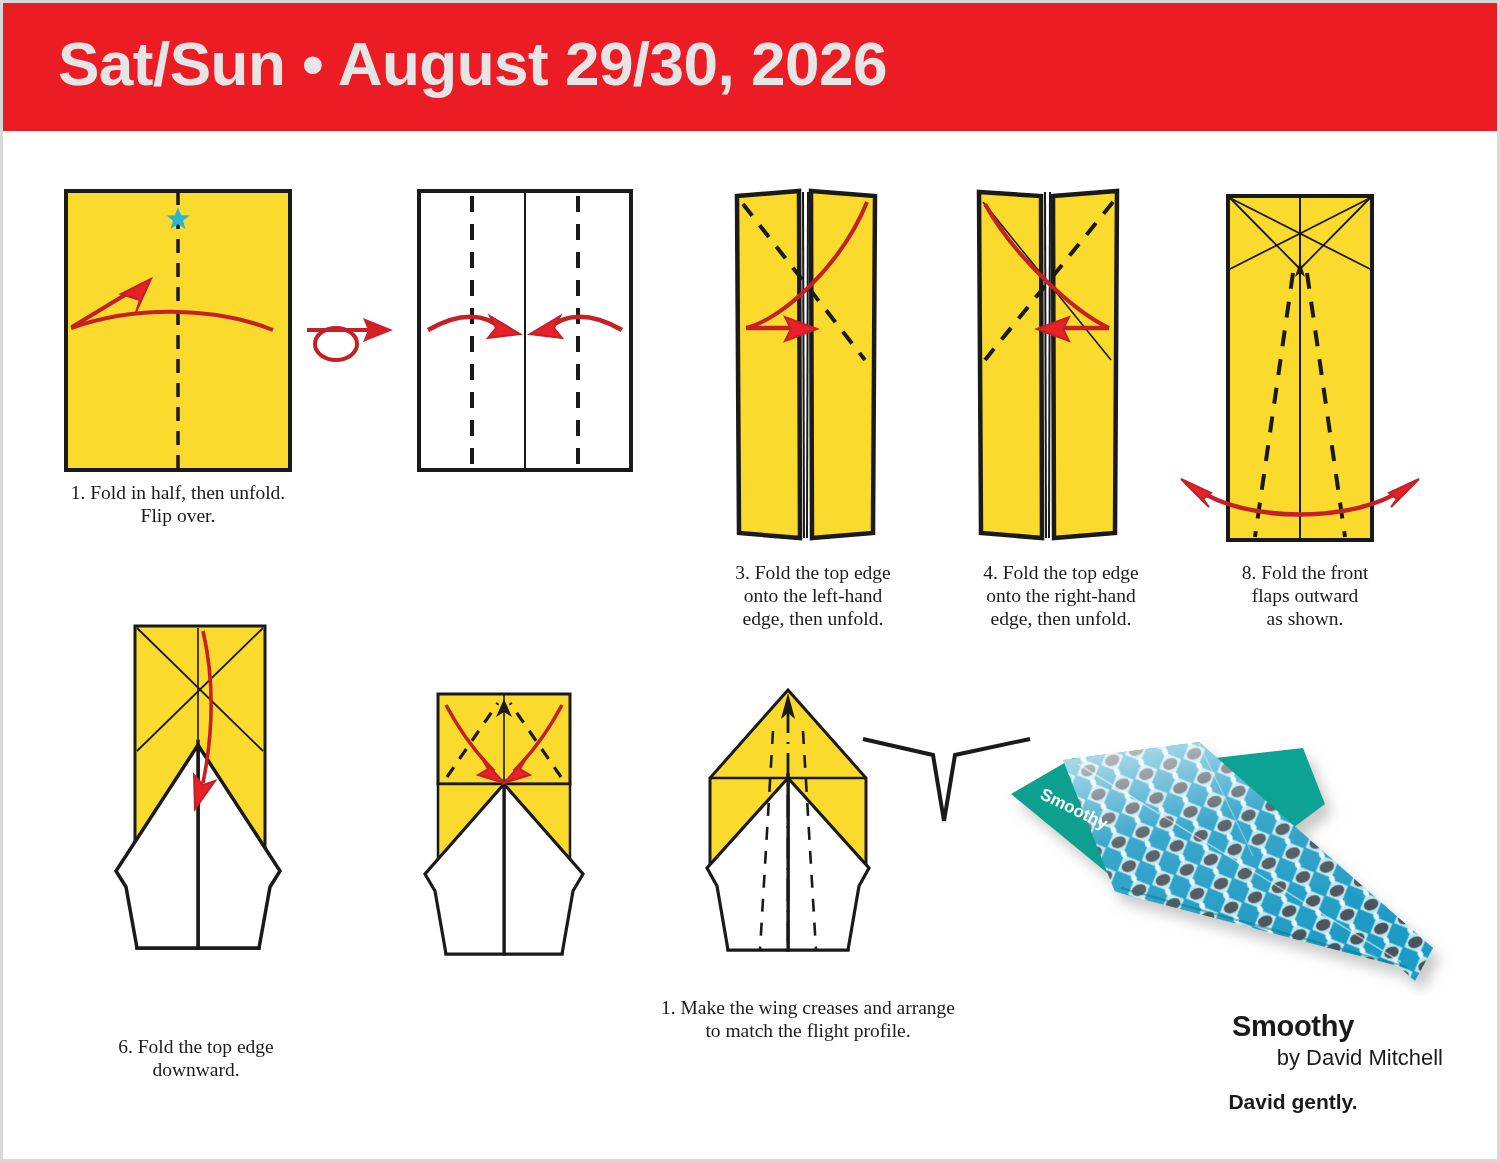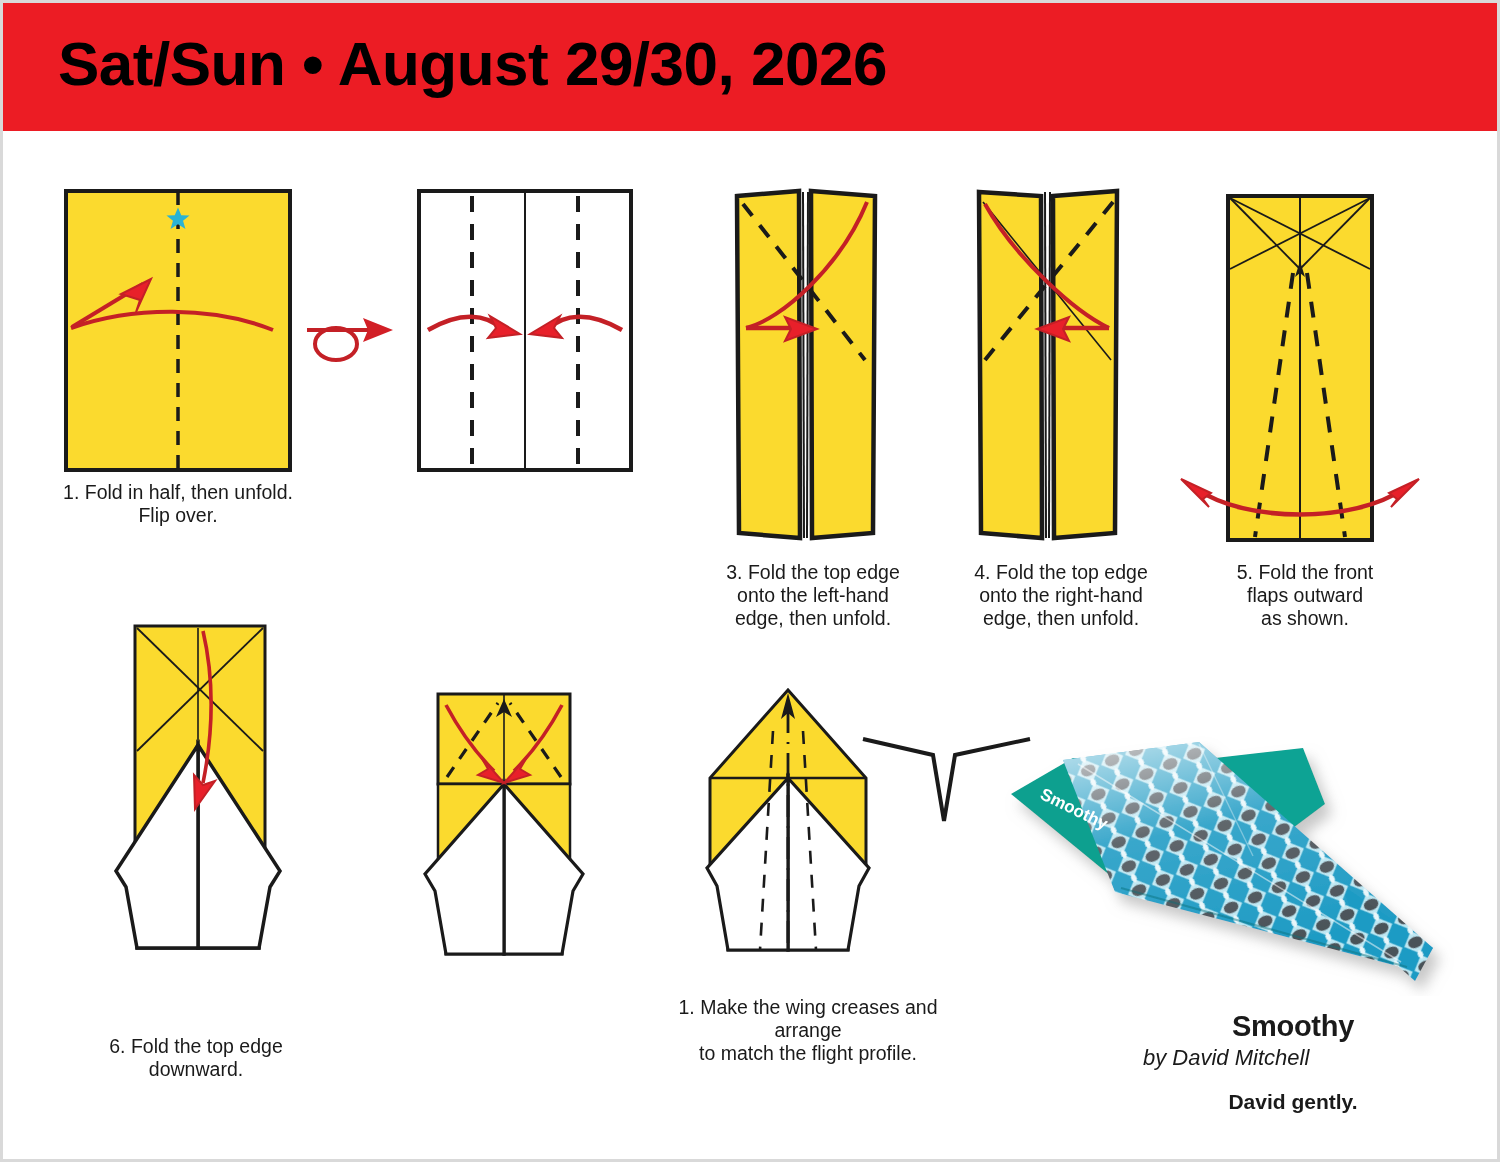--- a/index.html
+++ b/index.html
@@ -9,43 +9,43 @@
     background:#ffffff;box-sizing:border-box;
     border:3px solid #d9d9d9;
   }
   
   #header{
     position:absolute;left:0;top:0;width:1500px;height:128px;
     background:#EC1C24;
   }
   #header-title{
     position:absolute;left:55px;top:30px;
-    color:#000000;font-size:62px;font-weight:bold;letter-spacing:-0.5px;
+    color:#e5e5e5;font-size:62px;font-weight:bold;letter-spacing:-0.5px;
     white-space:nowrap;line-height:1;
     font-family:"Liberation Sans","DejaVu Sans",sans-serif;
   }
   
   .panel{position:absolute;}
   .panel svg{display:block;overflow:visible;}
   .caption{
     position:absolute;color:#1a1a1a;font-size:19.5px;line-height:1.18;
     text-align:center;white-space:pre-line;
-    font-family:Liberation Sans, sans-serif;
+    font-family:Liberation Serif, serif;
   }
   
   #plane-photo{
     position:absolute;left:1000px;top:733px;width:470px;height:260px;
   }
   #model-name{
     position:absolute;left:1140px;top:1007px;width:300px;text-align:center;
     font-size:29px;font-weight:bold;color:#1a1a1a;letter-spacing:-0.3px;
   }
   #model-author{
-    position:absolute;left:1140px;top:1042px;width:300px;text-align:left;
-    font-size:22px;color:#1a1a1a;font-style:italic;
+    position:absolute;left:1140px;top:1042px;width:300px;text-align:right;
+    font-size:22px;color:#1a1a1a;
   }
   #model-hint{
     position:absolute;left:1140px;top:1087px;width:300px;text-align:center;
     font-size:21px;font-weight:bold;color:#1a1a1a;
   }
 </style>
 </head>
 <body>
 
 <div id="page">
@@ -156,21 +156,21 @@
 
       <path d="M75,68 L70,84 L75,80 L80,84 Z" fill="#1A1A1A"></path>
 
       <g>
         <path d="M-28,296 C20,330 130,330 178,296" fill="none" stroke="#C42026" stroke-width="4.5"></path>
         <path d="M-44,286 L-14,300 L-22,306 L-16,314 Z" fill="#E8202A" stroke="#C42026" stroke-width="2"></path>
         <path d="M194,286 L164,300 L172,306 L166,314 Z" fill="#E8202A" stroke="#C42026" stroke-width="2"></path>
       </g>
     </svg>
   </div>
-  <div class="caption" style="left:1202px;top:558px;width:200px;">5. Fold the front
+  <div class="caption" style="left:1202px;top:558px;width:200px;">8. Fold the front
 flaps outward
 as shown.</div>
 
   <div class="panel" style="left:60px;top:620px;">
     <svg width="270" height="350" viewBox="0 0 270 350">
 
       <rect x="72" y="3" width="130" height="245" fill="#FBDA2E" stroke="#1A1A1A" stroke-width="3"></rect>
 
       <path d="M135,122 L198,255 L196,325 L135,325 Z" fill="#FFFFFF" stroke="#1A1A1A" stroke-width="3.5"></path>
       <path d="M135,122 L72,255 L74,325 L135,325 Z" fill="#FFFFFF" stroke="#1A1A1A" stroke-width="3.5"></path>

